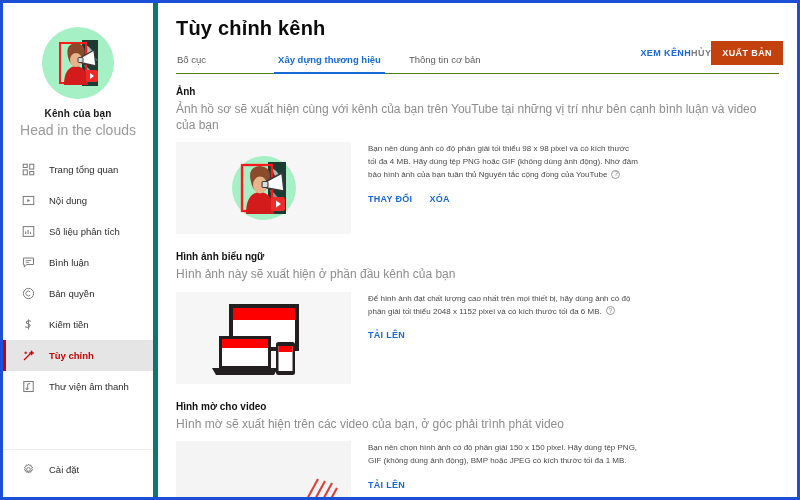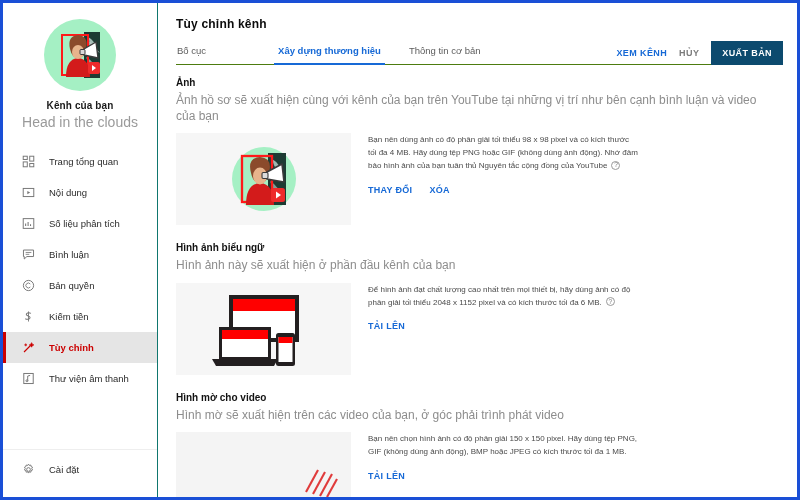--- a/index.html
+++ b/index.html
@@ -17,24 +17,24 @@
     display: flex;
     overflow: hidden;
   }
 
   
   .sidebar {
     width: 155px;
     min-width: 155px;
     height: 100%;
     background: #ffffff;
-    border-right: 1px solid #0f766e;
+    border-right: 5px solid #0f766e;
     display: flex;
     flex-direction: column;
-    padding-top: 8px;
+    padding-top: 16px;
     position: relative;
   }
   .channel-block {
     display: flex; flex-direction: column; align-items: center;
     padding: 8px 6px 10px 6px;
   }
   .avatar-wrap {
     width: 72px; height: 72px; border-radius: 50%;
     background: #a5f0c4;
     position: relative; overflow: hidden;
@@ -61,46 +61,46 @@
   .nav-item.active .ico { color: #cc0000; }
   .nav-item.active::before {
     content: ""; position: absolute; left: 0; top: 0; bottom: 0;
     width: 2.5px; background: #cc0000;
   }
   .nav-bottom { margin-top: auto; border-top: 1px solid #eee; padding-top: 4px; padding-bottom: 12px; }
 
   
   .main { flex: 1; height: 100%; display: flex; flex-direction: column; background:#fff; overflow: hidden; }
   .main-head { padding: 14px 18px 0 18px; position: relative; }
-  .page-title { font-size: 12px; color: #0b0b0b; font-weight: bold; letter-spacing: .2px; }
+  .page-title { font-size: 20px; color: #0b0b0b; font-weight: bold; letter-spacing: .2px; }
   .tabs-row {
     margin-top: 14px; display: flex; align-items: flex-end; gap: 26px;
     border-bottom: 1px solid #4d7c0f; position: relative;
   }
   .tab {
     font-size: 9.5px; color: #5c5c5c; padding: 0 1px 8px 1px;
     cursor: pointer; position: relative; white-space: nowrap;
   }
   .tab.active { color: #1669d6; font-weight: bold; margin-left: 44px; }
   .tab.active::after {
     content: ""; position: absolute; left: -3px; right: -3px; bottom: -1px;
     height: 2px; background: #1669d6;
   }
   .head-actions {
     position: absolute; right: 14px; top: 38px;
-    display: flex; align-items: center; gap: 12px;
+    display: flex; align-items: center; 
   }
   .btn-text {
     font-size: 9px; font-weight: bold; letter-spacing: .4px;
     cursor: pointer; background: none; border: 0; font-family: inherit;
   }
   .btn-view { color: #1669d6; }
   .btn-cancel { color: #7b7b7b; }
   .btn-publish {
-    background: #0c4a6e; color: #ffffff; font-size: 9px; font-weight: bold;
+    background: #c2410c; color: #ffffff; font-size: 9px; font-weight: bold;
     letter-spacing: .4px; border: 0; padding: 7px 11px; cursor: default;
     font-family: inherit;
   }
 
   
   .content { flex: 1; overflow: hidden; padding: 12px 18px 0 18px; }
   .section { margin-bottom: 17px; }
   .sec-title { font-size: 10px; font-weight: bold; color: #121212; }
   .sec-sub { font-size: 12px; color: #8d8d8d; margin-top: 4px; line-height: 1.35; }
   .sec-body { display: flex; gap: 17px; margin-top: 9px; }

